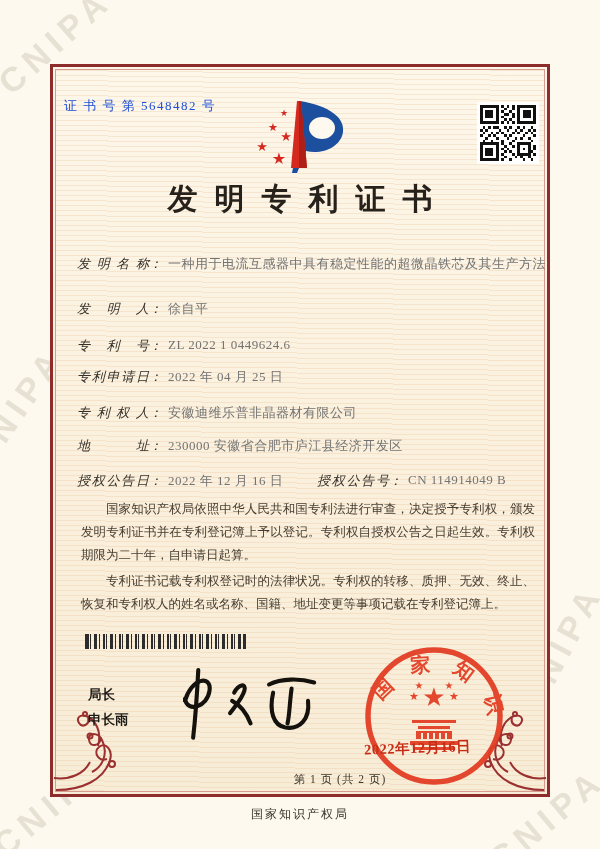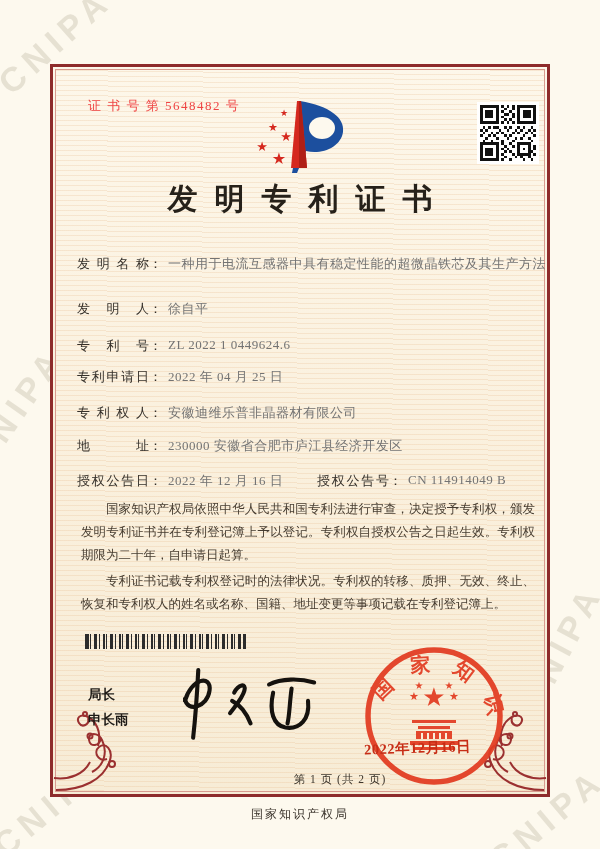--- a/index.html
+++ b/index.html
@@ -22,31 +22,31 @@
     background:linear-gradient(180deg,#fdf7ea 0%,#faf0dd 55%,#f7ecd6 100%);
   }
   .frame-inner{
     position:absolute;inset:2px;border:1px solid #d89a8e;
     background-image:repeating-linear-gradient(0.6deg,rgba(231,184,138,0.26) 0 1px,rgba(255,255,255,0) 1px 5px);
   }
   .flourish{position:absolute;width:92px;height:92px;}
   .flourish.bl{left:52px;top:702px;}
   .flourish.br{left:456px;top:702px;transform:scaleX(-1);}
   
-  .cert-no{position:absolute;left:88px;top:97px;font-size:13px;letter-spacing:1.5px;color:#ef4444;}
+  .cert-no{position:absolute;left:64px;top:97px;font-size:13px;letter-spacing:1.5px;color:#1d4ed8;}
   .logo{position:absolute;left:242px;top:98px;}
   .qr{position:absolute;left:477px;top:102px;width:62px;height:62px;background:#ffffff;padding:3px;box-sizing:border-box;}
   .title{
     position:absolute;left:50px;top:179px;width:500px;text-align:center;
     font-size:30px;font-weight:700;letter-spacing:17px;text-indent:17px;color:#26211a;
   }
   
   .fields{position:absolute;left:77px;top:246px;width:463px;font-size:13px;}
   .frow{position:absolute;left:0;width:463px;white-space:nowrap;}
-  .flabel{display:inline-block;vertical-align:top;}
+  .flabel{display:inline-block;vertical-align:top;font-style:italic;}
   .fchars{display:inline-block;width:72px;text-align:justify;text-align-last:justify;}
   .colon{display:inline-block;margin-right:6px;}
   .fvalue{letter-spacing:0.5px;color:#737373;}
   .pair2{position:absolute;left:240px;top:0;}
   
   .paras{position:absolute;left:77px;top:494px;width:462px;font-size:12.5px;line-height:1.82;color:#463c30;}
   .paras p{margin:4px;text-indent:2em;text-align:justify;}
   
   .barcode{
     position:absolute;left:85px;top:634px;width:157px;height:15px;

